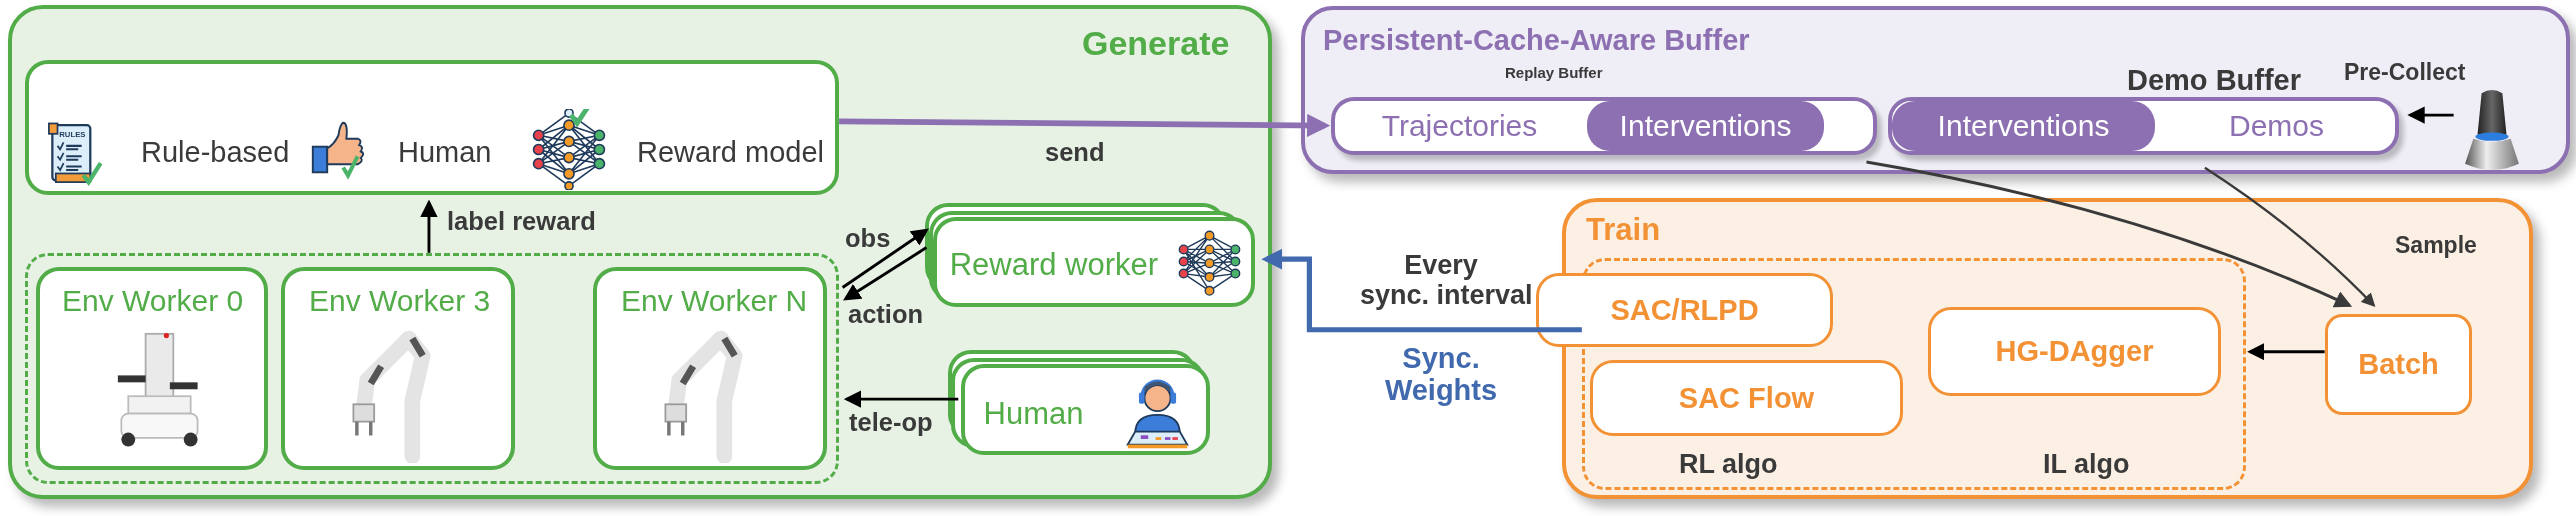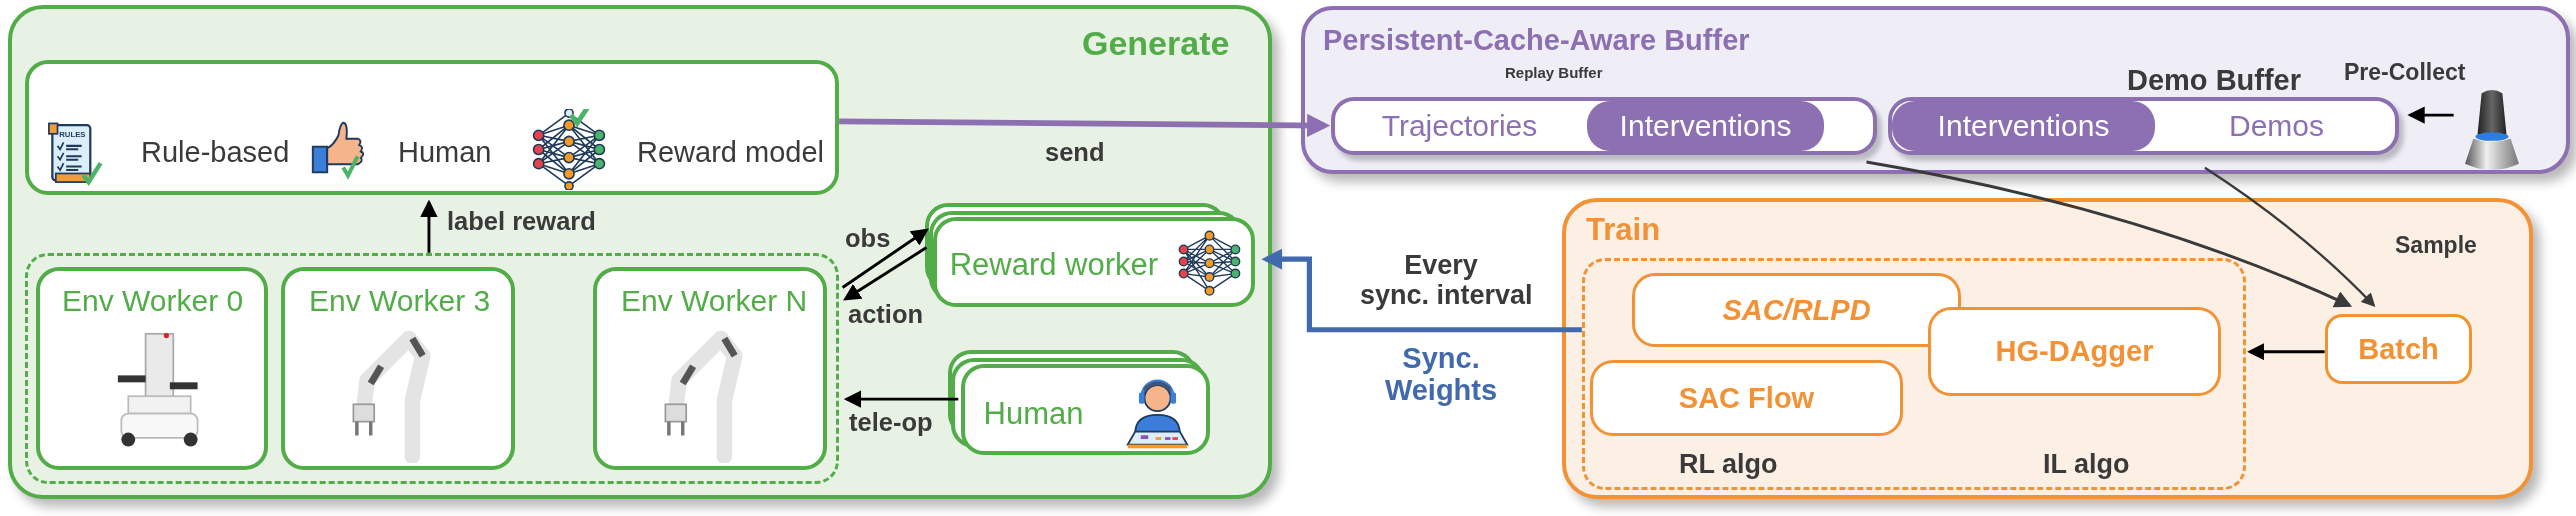--- a/index.html
+++ b/index.html
@@ -193,34 +193,34 @@
   <path d="M10 3 q5 -3 10 0 l2 20 h-14 z" fill="url(#sm-top)"></path>
   <ellipse cx="15" cy="24" rx="8" ry="2" fill="#2b7de0"></ellipse>
   <path d="M6 25 q9 3 18 0 l4 12 q-13 6 -26 0 z" fill="url(#sm-base)"></path>
 </svg>
 
 <div class="abs panel train"></div>
 <div class="abs title-big" style="left:1586px;top:214px;color:#f39135;font-size:31px;">Train</div>
 <div class="abs lbl" style="left:2395px;top:233px;font-size:23px;">Sample</div>
 <div class="abs" style="left:1582px;top:258px;width:664px;height:232px;border:3.5px dashed #f39135;border-radius:23px;"></div>
 
-<div class="abs obox center" style="left:1632px;top:273px;width:329px;height:74px;font-style:italic;">
+<div class="abs obox center" style="left:1536px;top:273px;width:297px;height:74px;">
   <span class="otext">SAC/RLPD</span>
 </div>
 <div class="abs obox center" style="left:1590px;top:360px;width:313px;height:76px;">
   <span class="otext">SAC Flow</span>
 </div>
 <div class="abs lbl" style="left:1679px;top:450px;font-size:27px;">RL algo</div>
 
 <div class="abs obox center" style="left:1928px;top:307px;width:293px;height:89px;">
   <span class="otext">HG-DAgger</span>
 </div>
 <div class="abs lbl" style="left:2043px;top:450px;font-size:27px;">IL algo</div>
 
-<div class="abs obox center" style="left:2325px;top:314px;width:147px;height:70px;border-radius:17.4px;">
+<div class="abs obox center" style="left:2325px;top:314px;width:147px;height:101px;border-radius:17.4px;">
   <span class="otext">Batch</span>
 </div>
 
 <div class="abs lbl" style="left:1360px;top:251px;font-size:27px;width:162px;">
   <div>Every</div>
   <div>sync. interval</div>
 </div>
 <div class="abs lbl" style="left:1360px;top:343px;font-size:29px;width:162px;color:#4169ad;">
   <div>Sync.</div>
   <div>Weights</div>

